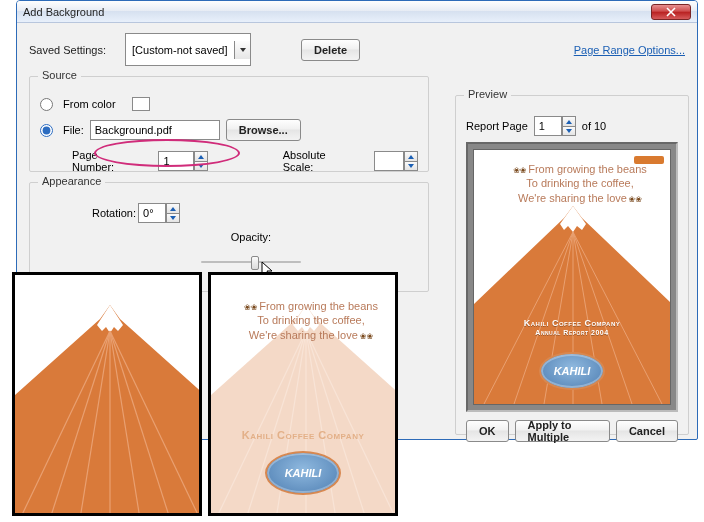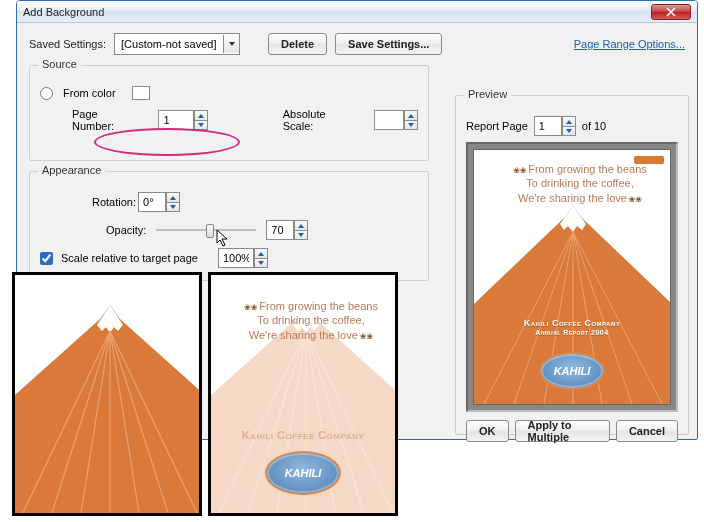--- a/index.html
+++ b/index.html
@@ -13,24 +13,24 @@
   padding: 0 6px; color: #1e1e1e; }
 .titlebar .title { flex: 1; }
 .close-btn { width: 40px; height: 16px; border: 1px solid #7a2525;
   background: linear-gradient(#e78f8f,#ce4c4c 45%,#b82020 50%,#d65a5a);
   border-radius: 3px; display: flex; align-items: center; justify-content: center; }
 .close-btn svg { width: 10px; height: 10px; }
 
 .body { position: relative; padding: 10px 12px; }
 
 
-.toprow { display: flex; align-items: center; gap: 8px; }
+.toprow { display: flex; align-items: center; gap: 19px; }
 .label { color: #222; }
 .combo { display: inline-flex; align-items: center; border: 1px solid #8a8a8a; background: #fff;
-  height: 22px; }
+  height: 33px; }
 .combo .combo-text { padding: 0 6px; min-width: 108px; }
 .combo .combo-arrow { width: 16px; height: 18px; border-left: 1px solid #8a8a8a;
   display: flex; align-items: center; justify-content: center;
   background: linear-gradient(#fdfdfd,#e6e6e6); }
 .combo .combo-arrow svg { width: 8px; height: 8px; }
 .btn { height: 22px; padding: 0 12px; border: 1px solid #8a8a8a; border-radius: 3px;
   background: linear-gradient(#fefefe,#f1f1f1 45%,#e5e5e5 50%,#f3f3f3);
   display: inline-flex; align-items: center; justify-content: center; color: #222; cursor: default; font-weight: bold; }
 .link { color: #1b5fb4; text-decoration: underline; }
 .toprow .spacer { flex: 1; }
@@ -122,35 +122,40 @@
       <div class="combo">
         <span class="combo-text">[Custom-not saved]</span>
         <span class="combo-arrow">
           <svg viewBox="0 0 8 8">
               <path d="M1 2 L4 6 L7 2 Z" fill="#333"></path>
             </svg>
         </span>
       </div>
       <span style="width:12px"></span>
       <div class="btn">Delete</div>
-      <div class="btn">Save Settings...</div>
       <span class="spacer"></span>
       <span class="link">Page Range Options...</span>
     </div>
 
     <div class="groupbox" style="width:400px; height:96px;">
       <span class="gb-title">Source</span>
 
       <div class="row">
         <input type="radio" style="">
         <span>From color</span>
         <span style="width:4px"></span>
         <span class="color-sw"></span>
       </div>
 
+      <div class="row" style="position:relative;">
+        <input type="radio" checked="" style="">
+        <span>File:</span>
+        <input class="text-input" style="width: 130px;" value="Background.pdf">
+        <div class="btn">Browse...</div>
+      </div>
 
       <div class="row" style="margin-left:32px; gap:24px;">
         <span>Page Number:</span>
         <div class="spinner">
           <input class="spin-input" value="1" style="">
           <div class="spin-btns">
               <div class="sbtn">
                 <div class="tri up"></div>
               </div>
               <div class="sbtn">
@@ -187,21 +192,21 @@
               <div class="sbtn">
                 <div class="tri up"></div>
               </div>
               <div class="sbtn">
                 <div class="tri dn"></div>
               </div>
             </div>
         </div>
       </div>
 
-      <div class="row" style="margin-left:66px; gap:10px; position:relative;">
+      <div class="row" style="margin-left:44px; gap:10px; position:relative;flex-direction:column;">
         <span>Opacity:</span>
         <div class="slider">
           <div class="track"></div>
           <div class="thumb"></div>
           <svg class="cursor-arrow" viewBox="0 0 16 20">
             <path d="M1 1 L1 14 L4 11 L7 17 L9 16 L6 10 L11 10 Z" fill="#fff" stroke="#000" stroke-width="1"></path>
           </svg>
         </div>
         <div class="spinner">
           <input class="spin-input highlight" style="width: 28px;" value="70">

